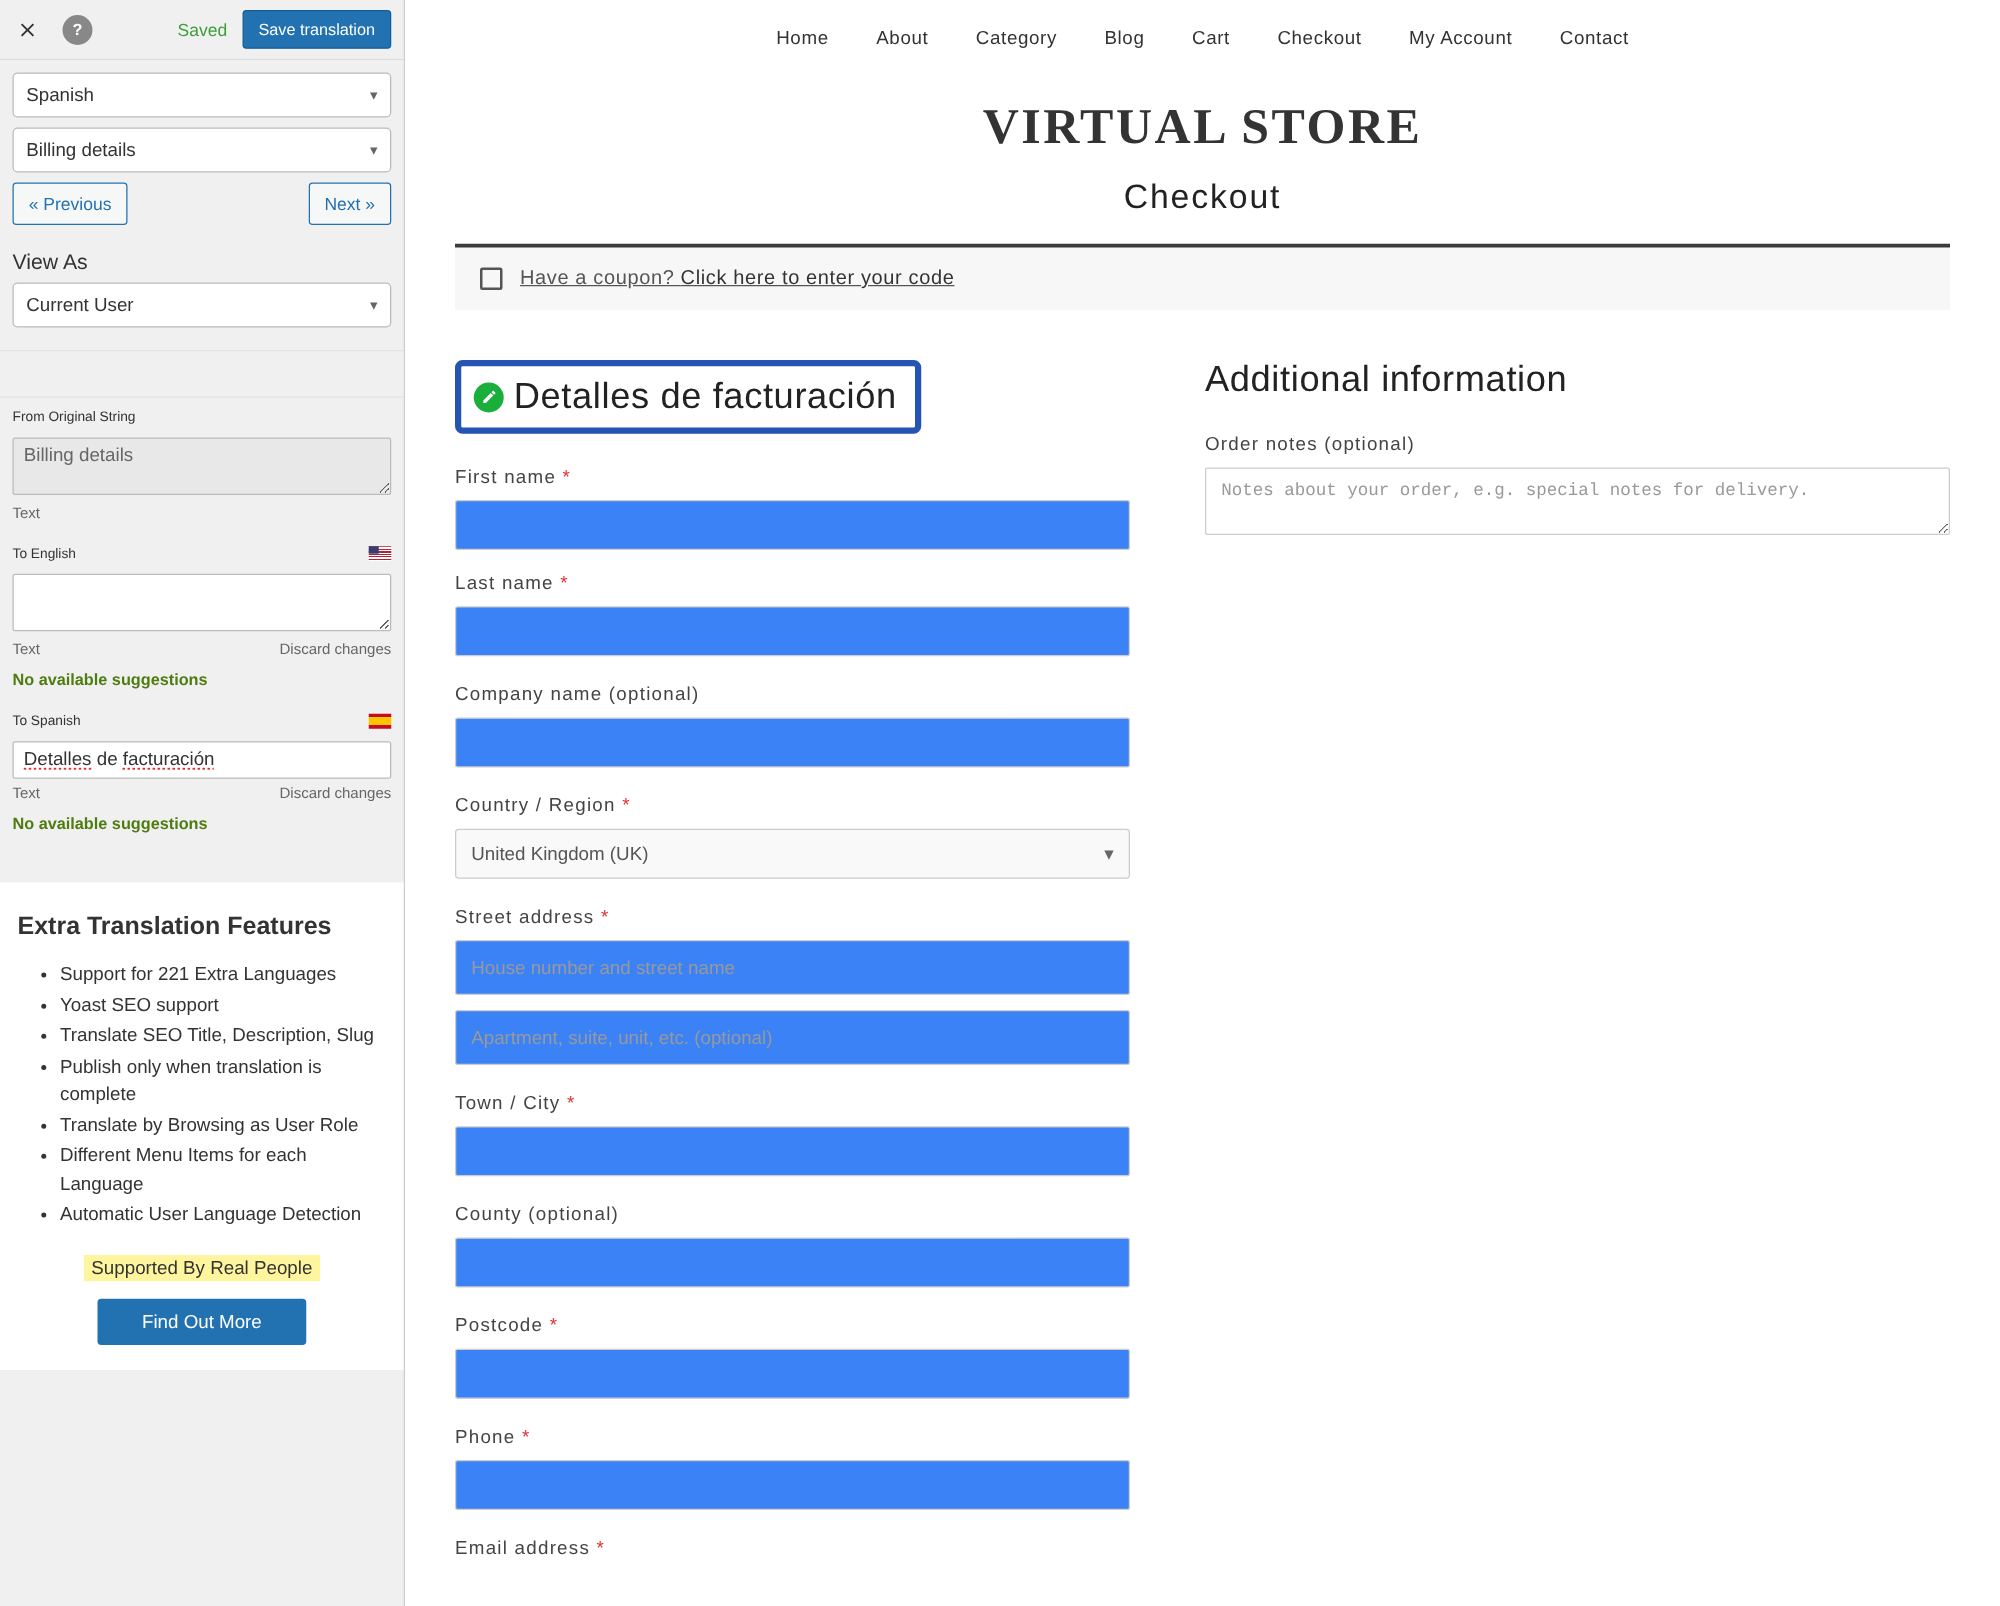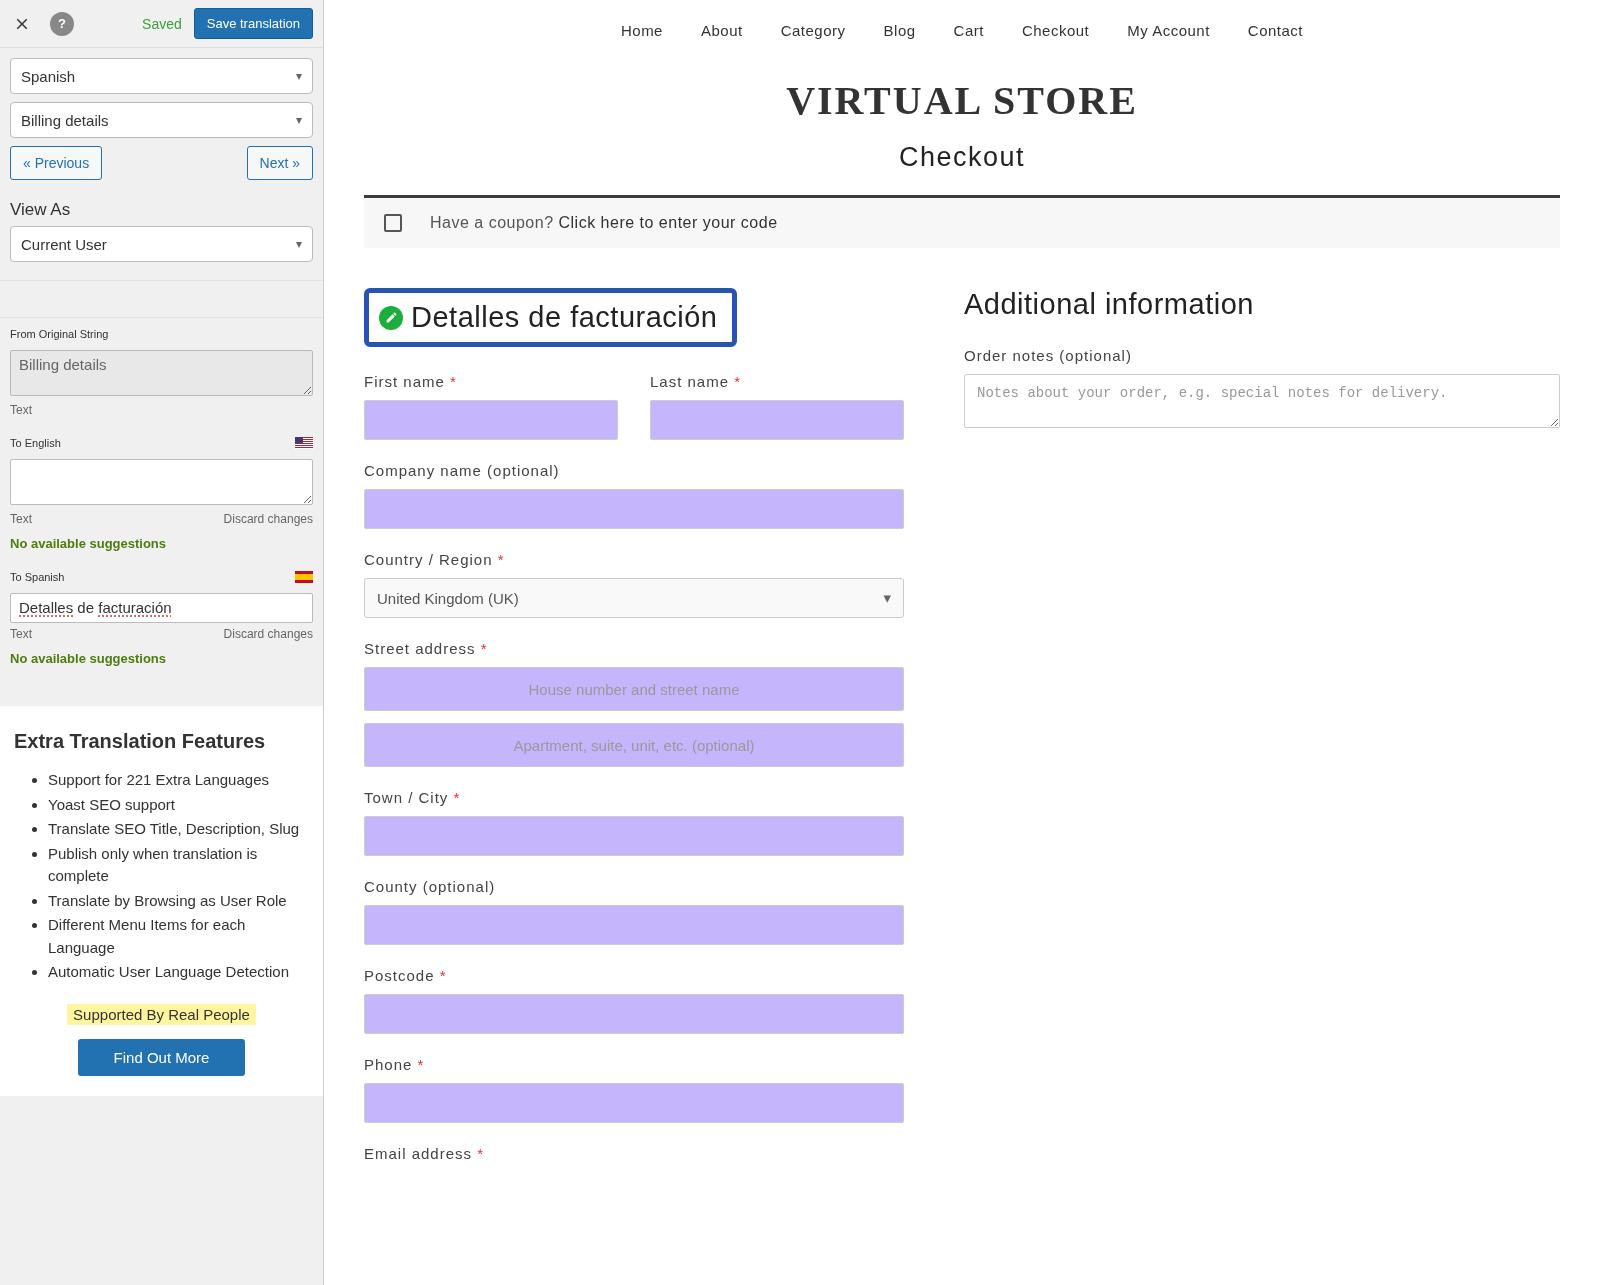--- a/index.html
+++ b/index.html
@@ -49,40 +49,40 @@
 .supported-wrap { text-align: center; }
 .find-more { background: #2271b1; color: #fff; border: none; border-radius: 3px; padding: 10px 36px; font-size: 15px; cursor: pointer; display: block; margin: 0 auto; }
 
 
 .preview { flex: 1; background: #fff; overflow-y: auto; padding-top: 8px; }
 .nav-links { display: flex; justify-content: center; gap: 38px; padding: 14px 0; font-size: 15px; color: #333; letter-spacing: 0.5px; }
 .nav-links span { cursor: pointer; }
 .store-title { text-align: center; font-size: 40px; font-weight: 900; letter-spacing: 2px; margin: 24px 0 18px; font-family: Georgia, serif; }
 .page-title { text-align: center; font-size: 27px; letter-spacing: 1.5px; margin-bottom: 22px; color: #222; }
 
-.coupon-bar { margin: 20px 40px 0; border-top: 3px solid #3c3c3c; background: #f7f7f7; padding: 16px 20px; display: flex; align-items: center; gap: 28px; font-size: 16px; color: #555; letter-spacing: 0.5px; }
+.coupon-bar { margin: 20px 40px 0; border-top: 3px solid #3c3c3c; background: #f7f7f7; padding: 16px 20px; display: flex; align-items: center; gap: 14px; font-size: 16px; color: #555; letter-spacing: 0.5px; text-decoration: underline; }
 .coupon-icon { width: 18px; height: 18px; border: 2px solid #555; border-radius: 2px; }
 .coupon-link { color: #333; font-weight: 500; cursor: pointer; }
 
 .checkout-grid { display: flex; gap: 60px; padding: 40px 40px 0; }
 .billing-col { flex: 0 0 540px; }
 .info-col { flex: 1; }
 
 .heading-box { border: 5px solid #2554b3; border-radius: 6px; padding: 8px 14px 8px 10px; display: inline-flex; align-items: center; gap: 8px; margin-bottom: 26px; position: relative; }
 .heading-box h2 { font-size: 29px; font-weight: 500; color: #222; letter-spacing: 0.5px; }
 .edit-badge { width: 24px; height: 24px; border-radius: 50%; background: #1aaf3a; display: flex; align-items: center; justify-content: center; }
 .edit-badge svg { width: 13px; height: 13px; }
 
 .info-col h2 { font-size: 29px; font-weight: 500; color: #222; letter-spacing: 0.5px; margin-bottom: 26px; }
 
-.form-row { display: flex; gap: 32px; margin-bottom: 22px; }
+.form-row { display: flex; gap: 18px; margin-bottom: 22px; flex-direction: column; }
 .form-group { flex: 1; }
 .form-label { font-size: 15px; color: #444; letter-spacing: 1px; margin-bottom: 10px; display: block; }
 .req { color: #d33; }
-.form-input { width: 100%; height: 40px; border: 1px solid #ccc; border-radius: 2px; padding: 0 12px; font-size: 15px; background: #c4b5fd; text-align: center; }
+.form-input { width: 100%; height: 40px; border: 1px solid #ccc; border-radius: 2px; padding: 0 12px; font-size: 15px; background: #3b82f6; }
 .form-input.tall { height: 44px; }
 .form-select { width: 100%; height: 40px; border: 1px solid #ccc; border-radius: 3px; padding: 0 12px; font-size: 15px; background: #f9f9f9; display: flex; align-items: center; position: relative; cursor: pointer; color: #555; }
 .form-select::after { content: "▾"; position: absolute; right: 12px; color: #666; }
 .form-textarea { width: 100%; min-height: 48px; border: 1px solid #ccc; border-radius: 2px; padding: 10px 12px; font-size: 14px; font-family: "Courier New", monospace; color: #888; background: #fff; }
 ::placeholder { color: #999; }
 </style>
 </head>
 <body>
 
 <div class="sidebar">

